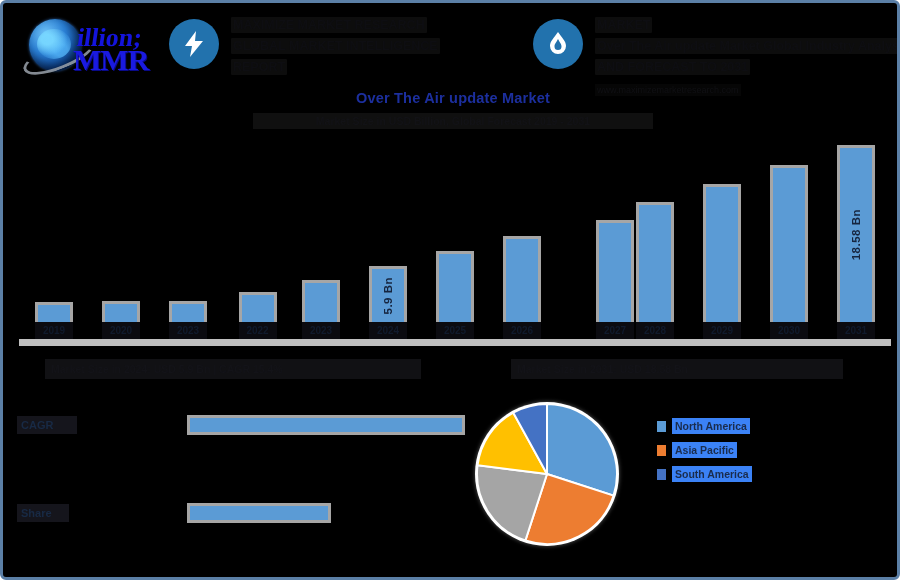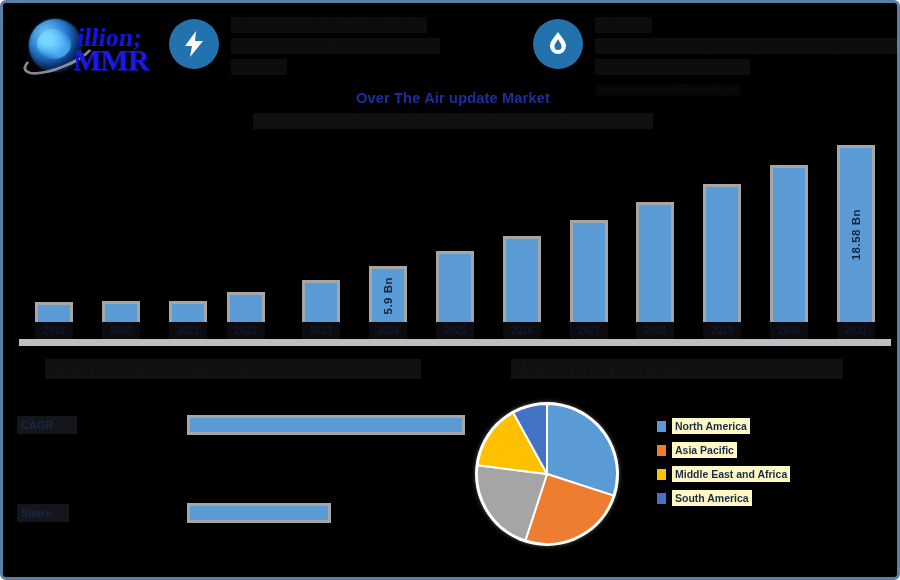--- a/index.html
+++ b/index.html
@@ -215,21 +215,21 @@
     display: flex; align-items: center;
     height: 22px;
     margin-bottom: 2px;
   }
   .legend-swatch {
     width: 9px; height: 11px;
     margin-right: 6px;
     flex: none;
   }
   .legend-label {
-    background: #fef9c3;
+    background: #3b82f6;
     color: #1a2c4c;
     font-size: 10.5px; font-weight: bold;
     line-height: 14px;
     padding: 1px 3px;
     white-space: nowrap;
     overflow: hidden;
   }
 </style>
 </head>
 <body>
@@ -284,21 +284,21 @@
         <div class="bar-xlabel">2019</div>
       </div>
       <div class="bar-col" style="left: 81px;">
         <div class="bar-body" style="height: 21px; background: rgb(91, 155, 213); border-color: rgb(166, 166, 166);"></div>
         <div class="bar-xlabel">2020</div>
       </div>
       <div class="bar-col" style="left: 148px;">
         <div class="bar-body" style="height: 21px; background: rgb(91, 155, 213); border-color: rgb(166, 166, 166);"></div>
         <div class="bar-xlabel">2023</div>
       </div>
-      <div class="bar-col" style="left: 202px; padding-left: 7px;">
+      <div class="bar-col" style="left: 214px; padding-left: 7px;">
         <div class="bar-body" style="height: 30px; background: rgb(91, 155, 213); border-color: rgb(166, 166, 166);"></div>
         <div class="bar-xlabel">2022</div>
       </div>
       <div class="bar-col" style="left: 281px;">
         <div class="bar-body" style="height: 42px; background: rgb(91, 155, 213); border-color: rgb(166, 166, 166);"></div>
         <div class="bar-xlabel">2023</div>
       </div>
       <div class="bar-col" style="left: 348px;">
         <div class="bar-body" style="height: 56px; background: rgb(91, 155, 213); border-color: rgb(166, 166, 166);">
           <span class="bar-value">5.9 Bn</span>
@@ -306,21 +306,21 @@
         <div class="bar-xlabel">2024</div>
       </div>
       <div class="bar-col" style="left: 415px; margin-top: 20px;">
         <div class="bar-body" style="height: 71px; background: rgb(91, 155, 213); border-color: rgb(166, 166, 166);"></div>
         <div class="bar-xlabel">2025</div>
       </div>
       <div class="bar-col" style="left: 482px;">
         <div class="bar-body" style="height: 86px; background: rgb(91, 155, 213); border-color: rgb(166, 166, 166);"></div>
         <div class="bar-xlabel">2026</div>
       </div>
-      <div class="bar-col" style="left: 549px;">
+      <div class="bar-col" style="left: 575px;">
         <div class="bar-body" style="height: 102px; background: rgb(91, 155, 213); border-color: rgb(166, 166, 166);"></div>
         <div class="bar-xlabel">2027</div>
       </div>
       <div class="bar-col" style="left: 615px; margin-top: 37px;">
         <div class="bar-body" style="height: 120px; background: rgb(91, 155, 213); border-color: rgb(166, 166, 166);"></div>
         <div class="bar-xlabel">2028</div>
       </div>
       <div class="bar-col" style="left: 682px; margin-top: 44px;">
         <div class="bar-body" style="height: 138px; background: rgb(91, 155, 213); border-color: rgb(166, 166, 166);"></div>
         <div class="bar-xlabel">2029</div>
@@ -365,22 +365,18 @@
   <div id="legend">
       <div class="legend-row">
         <span class="legend-swatch" style="background: rgb(91, 155, 213);"></span>
         <span class="legend-label">North America</span>
       </div>
       <div class="legend-row">
         <span class="legend-swatch" style="background: rgb(237, 125, 49);"></span>
         <span class="legend-label">Asia Pacific</span>
       </div>
       <div class="legend-row">
-        <span class="legend-swatch" style="background: rgb(255, 192, 0);"></span>
-        <span class="legend-label">Middle East and Africa</span>
-      </div>
-      <div class="legend-row">
         <span class="legend-swatch" style="background: rgb(68, 114, 196);"></span>
         <span class="legend-label">South America</span>
       </div>
     </div>
 
 </div>
 
 </body></html>

